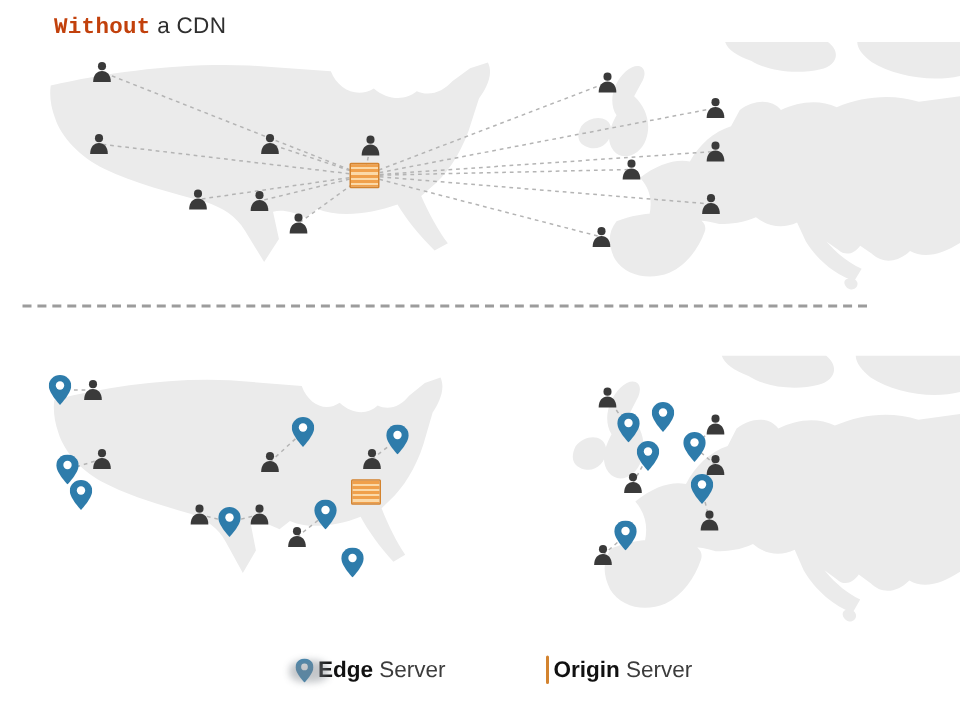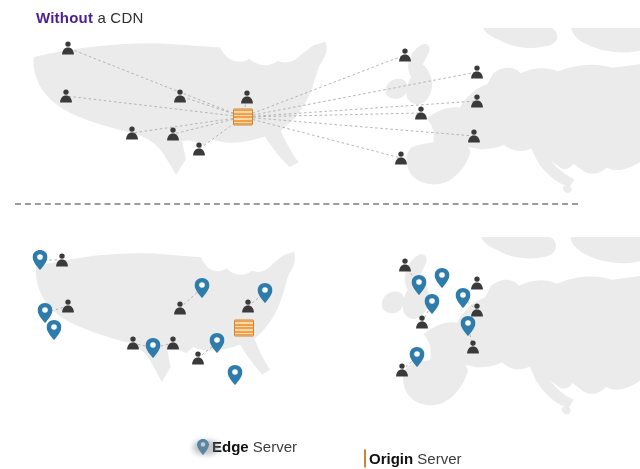--- a/index.html
+++ b/index.html
@@ -4,33 +4,33 @@
 <style>
   html,body{margin:0;padding:0;background:#fff;}
   .canvas{position:relative;width:640px;height:469px;background:#ffffff;overflow:hidden;
           font-family:"Liberation Sans",sans-serif;}
   .map{position:absolute;z-index:1;}
   .map path{fill:var(--map,#ebebeb);}
   #conn-lines{position:absolute;left:0;top:0;z-index:2;}
   #conn-lines line{stroke:var(--line,#b4b4b4);stroke-width:1;stroke-dasharray:2.5 2.6;}
   #icon-layer .node{position:absolute;z-index:3;transform:translate(-50%,-50%);line-height:0;}
   .section-title{position:absolute;z-index:4;font-size:15px;color:#2f2f2f;letter-spacing:.2px;}
-  .section-title b{color:#4c1d95;font-weight:700;}
+  .section-title b{color:#c2410c;font-weight:700;font-family:Liberation Mono, monospace;}
   .user-svg{fill:var(--user,#3a3a3a);}
   .pin-svg .drop{fill:var(--pin,#2e7cab);}
   .pin-svg .hole{fill:var(--pin-hole,#ffffff);}
   .server-box{width:20px;height:17px;box-sizing:border-box;border:1px solid var(--server-border,#d3832f);
     background:repeating-linear-gradient(to bottom,var(--server-stripe-dark,#f0a04b) 0px,var(--server-stripe-dark,#f0a04b) 2px,
     var(--server-stripe-light,#fbd9a8) 2px,var(--server-stripe-light,#fbd9a8) 3.5px);border-radius:1px;}
   .divider{position:absolute;left:15px;top:203px;width:563px;height:0;border-top:2px dashed var(--divider,#9c9c9c);z-index:1;}
   .legend{position:absolute;left:0;top:436px;width:640px;height:26px;z-index:4;}
   .legend-item{position:absolute;display:flex;align-items:center;gap:3px;font-size:15px;color:#3c3c3c;}
   .legend-item b{color:#111;font-weight:700;}
   .legend-edge{left:197px;top:2px;}
-  .legend-origin{left:364px;top:14px;}
+  .legend-origin{left:364px;top:2px;}
   .legend-icon{position:relative;line-height:0;display:inline-block;}
   .legend .server-box{width:17px;height:14px;}
   .smudge{position:absolute;left:-4px;top:1px;width:26px;height:15px;background:#7d838a;opacity:.45;
           filter:blur(2.5px);border-radius:40%;z-index:5;pointer-events:none;}
   .legend-edge .pin-svg{opacity:.9;}
 </style>
 </head>
 <body>
 
 <div class="canvas">

